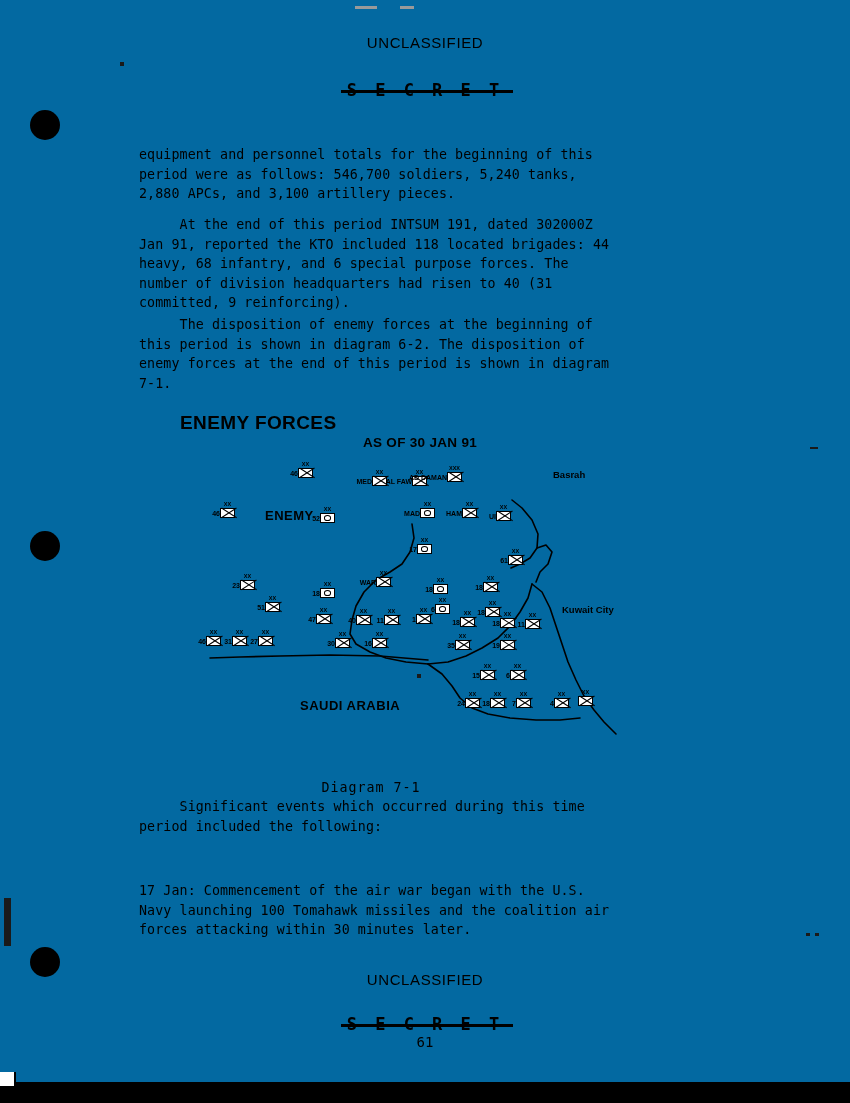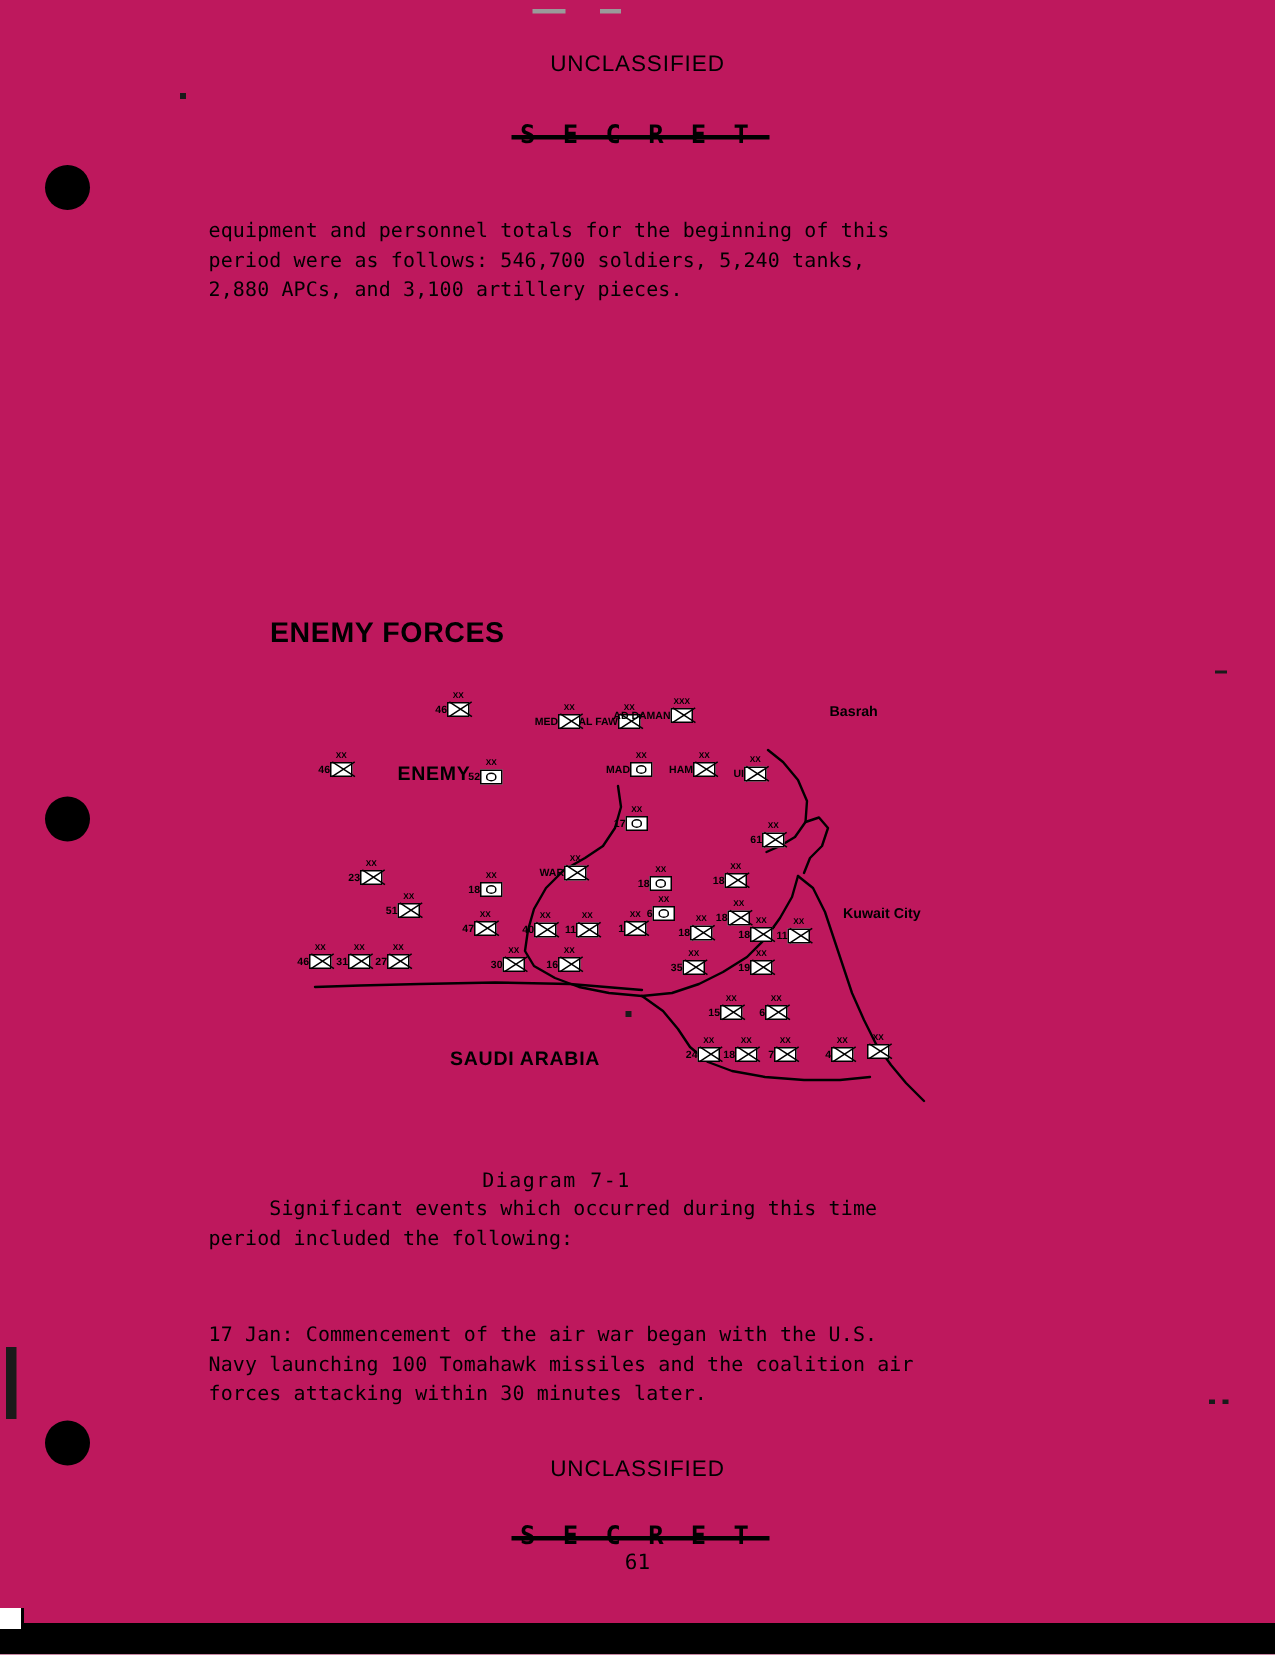--- a/index.html
+++ b/index.html
@@ -7,21 +7,21 @@
     padding: 0;
     background: #ffffff;
   }
   body {
     font-family: "Liberation Sans", sans-serif;
   }
   #page {
     position: relative;
     width: 850px;
     height: 1103px;
-    background: #be185d;
+    background: #0369a1;
     overflow: hidden;
   }
 
   
   .top-artifact {
     position: absolute;
     top: 6px;
     height: 3px;
     background: #9a9a9a;
   }
@@ -280,23 +280,33 @@
   <div class="mark dot-left-top"></div>
   <div class="mark dot-mid"></div>
   <div class="mark dash-right-top"></div>
   <div class="mark dash-right-bottom"></div>
   <div class="mark dash-right-bottom2"></div>
   <div class="mark edge-bar"></div>
 
   <div class="body-text para1">equipment and personnel totals for the beginning of this
 period were as follows: 546,700 soldiers, 5,240 tanks,
 2,880 APCs, and 3,100 artillery pieces.</div>
+  <div class="body-text para2">     At the end of this period INTSUM 191, dated 302000Z
+Jan 91, reported the KTO included 118 located brigades: 44
+heavy, 68 infantry, and 6 special purpose forces. The
+number of division headquarters had risen to 40 (31
+committed, 9 reinforcing).</div>
+  <div class="body-text para3">     The disposition of enemy forces at the beginning of
+this period is shown in diagram 6-2. The disposition of
+enemy forces at the end of this period is shown in diagram
+7-1.</div>
 
   <div id="diagram">
     <div class="diag-title">ENEMY FORCES</div>
+    <div class="diag-subtitle">AS OF 30 JAN 91</div>
 
     <svg id="map-lines" width="480" height="350" viewBox="0 0 480 350">
       <g fill="none" stroke="#000" stroke-width="1.6" stroke-linejoin="round" stroke-linecap="round">
         <path d="M332 88 L342 96 L352 108 L358 122 L357 136 L350 146 L340 152 L331 156"></path>
         <path d="M357 136 L366 133 L372 140 L368 152 L360 160 L356 170"></path>
         <path d="M232 112 L234 126 L230 140 L222 152 L210 160 L196 168 L184 180 L176 194 L172 208 L170 222 L176 232 L190 240 L206 246 L226 250 L248 252"></path>
         <path d="M248 252 L268 250 L286 244 L302 236 L318 226 L330 214 L340 200 L348 186 L352 172"></path>
         <path d="M352 172 L362 180 L370 196 L376 214 L382 232 L388 250 L396 268 L404 284 L414 298 L424 310 L436 322"></path>
         <path d="M30 246 L60 245 L100 244 L150 243 L200 244 L248 248"></path>
         <path d="M248 252 L262 262 L272 274 L280 286 L292 296 L308 302 L330 306 L356 308 L380 308 L400 306"></path>

